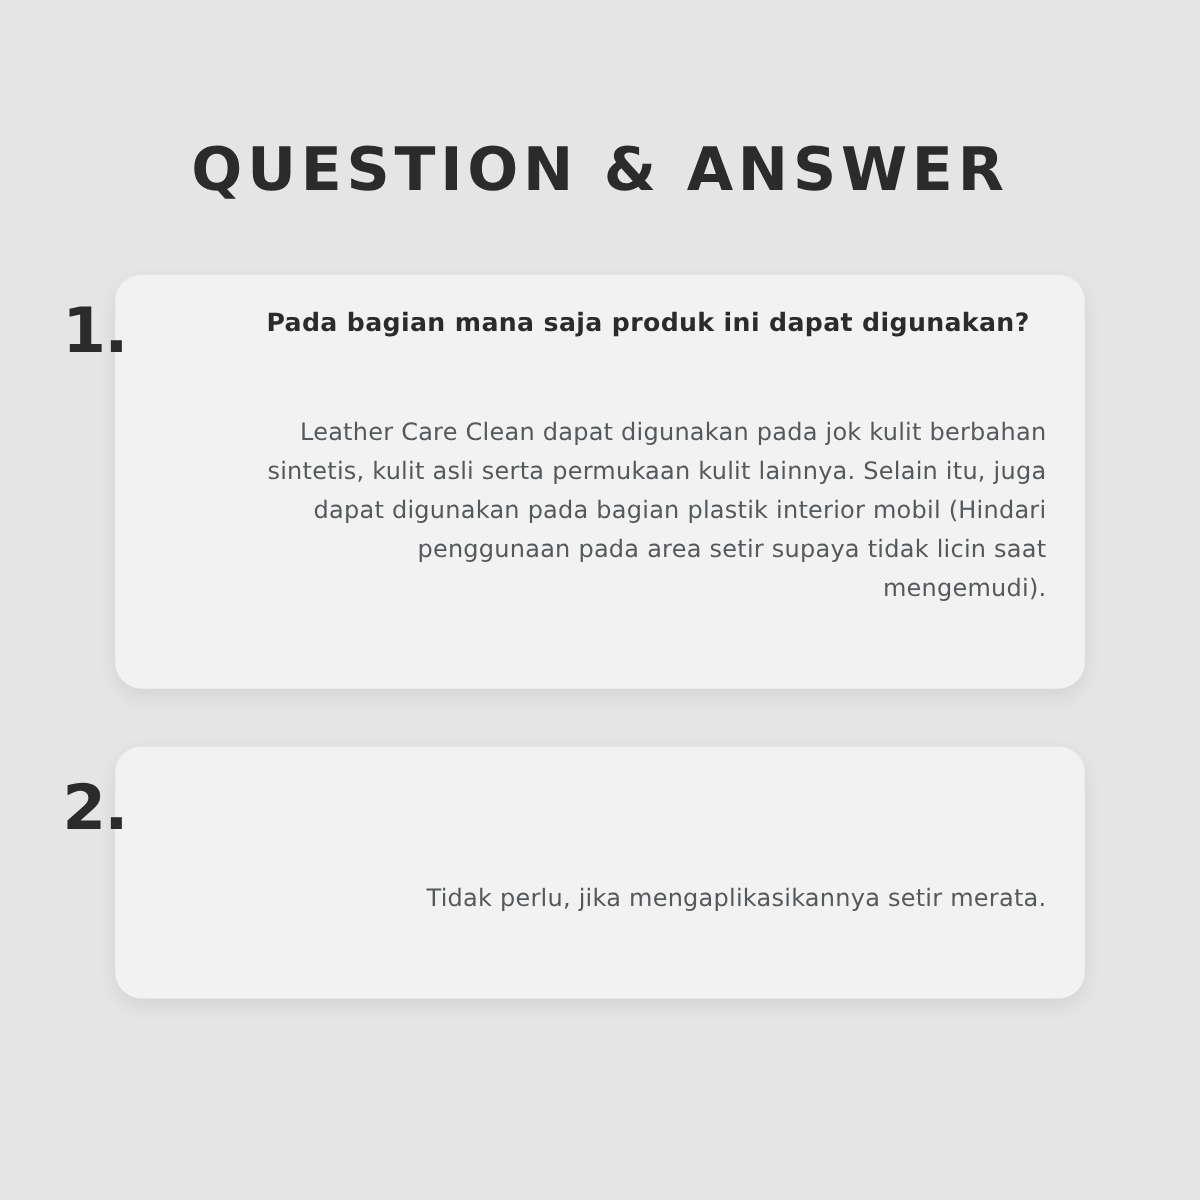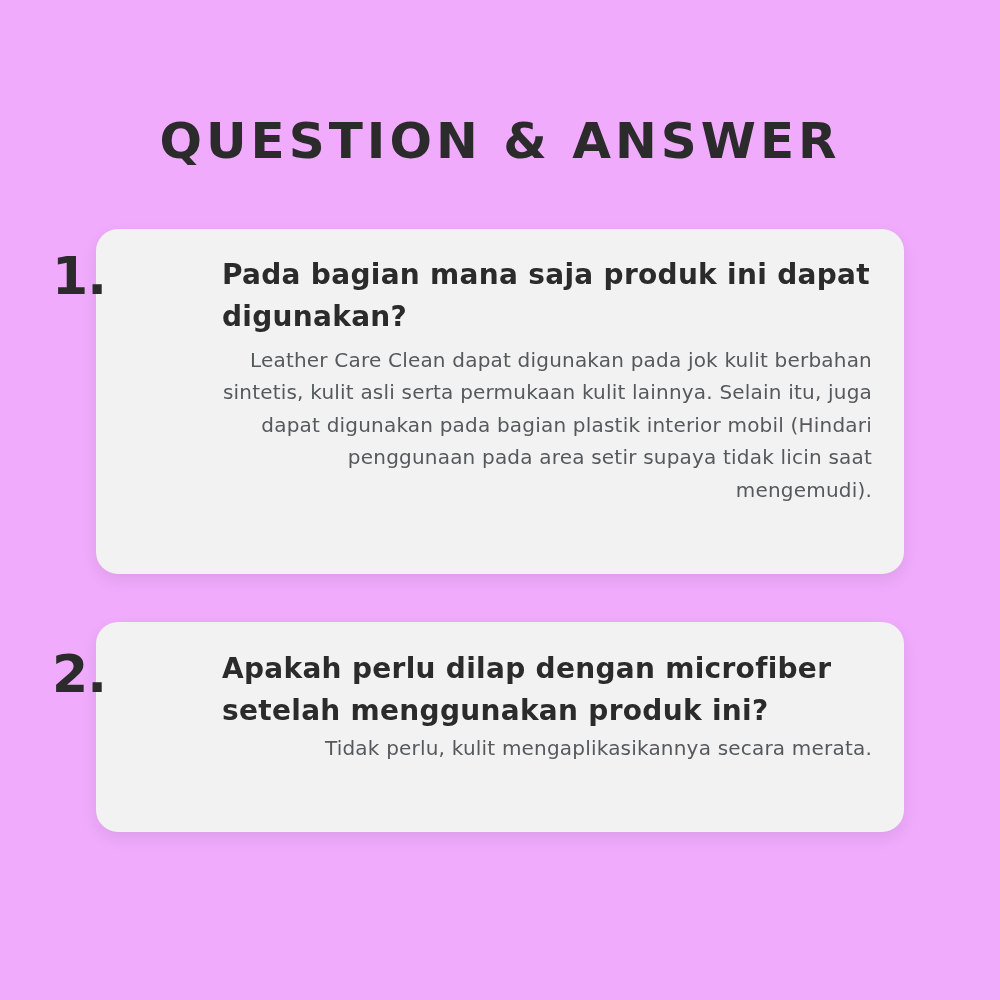--- a/index.html
+++ b/index.html
@@ -6,21 +6,21 @@
   html, body {
     width: 1000px;
     height: 1000px;
     background: #ffffff;
     font-family: "DejaVu Sans", sans-serif;
   }
   .page {
     position: relative;
     width: 1000px;
     height: 1000px;
-    background: #f0abfc;
+    background: #e5e5e5;
     overflow: hidden;
   }
   .title {
     position: absolute;
     top: 112px;
     left: 0;
     width: 1000px;
     text-align: center;
     font-family: "DejaVu Sans", sans-serif;
     font-size: 50px;
@@ -52,21 +52,21 @@
     color: #2b2b2b;
     letter-spacing: -1px;
   }
   #qnum-1 { top: 246px; }
   #qnum-2 { top: 644px; }
   .qtext {
     position: absolute;
     left: 222px;
     width: 650px;
     font-family: "DejaVu Sans", sans-serif;
-    font-size: 28px;
+    font-size: 21px;
     font-weight: 700;
     color: #2b2b2b;
     letter-spacing: 0.3px;
     line-height: 1.5;
   }
   #qtext-1 { top: 254px; }
   #qtext-2 { top: 648px; }
   .atext {
     position: absolute;
     left: 222px;
@@ -95,16 +95,15 @@
 
   <div class="qnum" id="qnum-1">1.</div>
   <div class="qtext" id="qtext-1">Pada bagian mana saja produk ini dapat digunakan?</div>
   <div class="atext" id="atext-1">Leather Care Clean dapat digunakan pada jok kulit berbahan sintetis, kulit asli serta permukaan kulit lainnya. Selain itu, juga dapat digunakan pada bagian plastik interior mobil (Hindari penggunaan pada area setir supaya tidak licin saat mengemudi).</div>
 
   <div class="card" id="card-2">
     <div class="card-inner"></div>
   </div>
 
   <div class="qnum" id="qnum-2">2.</div>
-  <div class="qtext" id="qtext-2">Apakah perlu dilap dengan microfiber setelah menggunakan produk ini?</div>
-  <div class="atext" id="atext-2">Tidak perlu, kulit mengaplikasikannya secara merata.</div>
+  <div class="atext" id="atext-2">Tidak perlu, jika mengaplikasikannya setir merata.</div>
 
 </div>
 
 </body></html>

